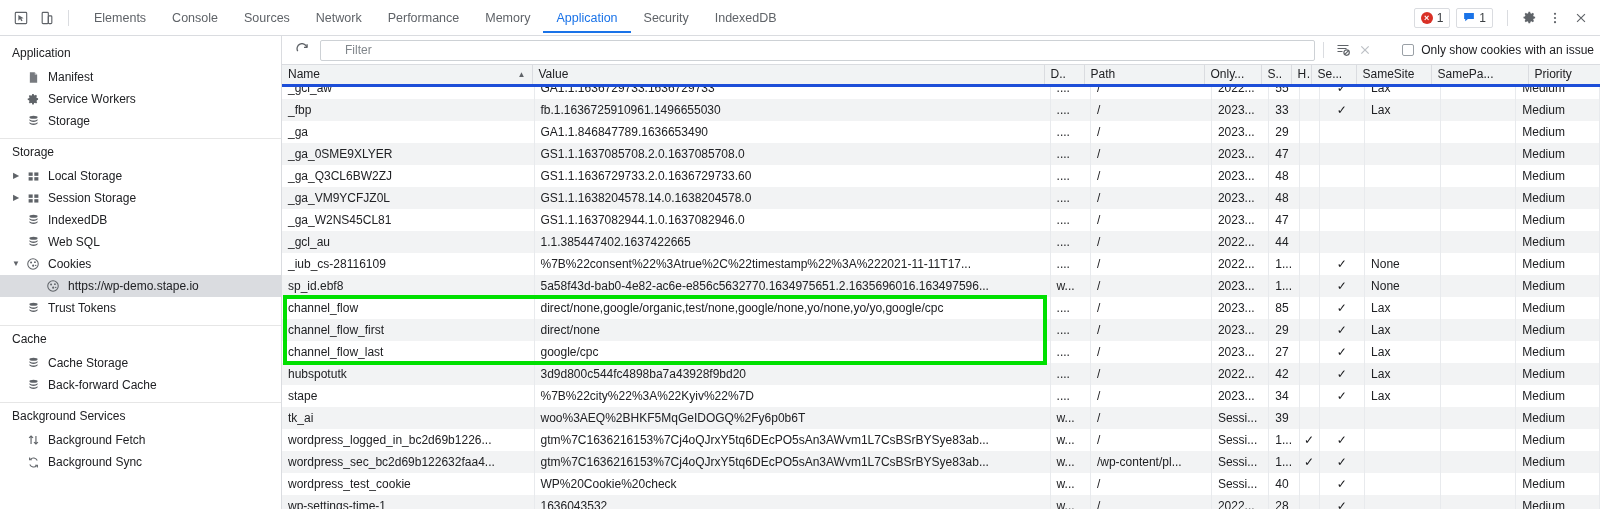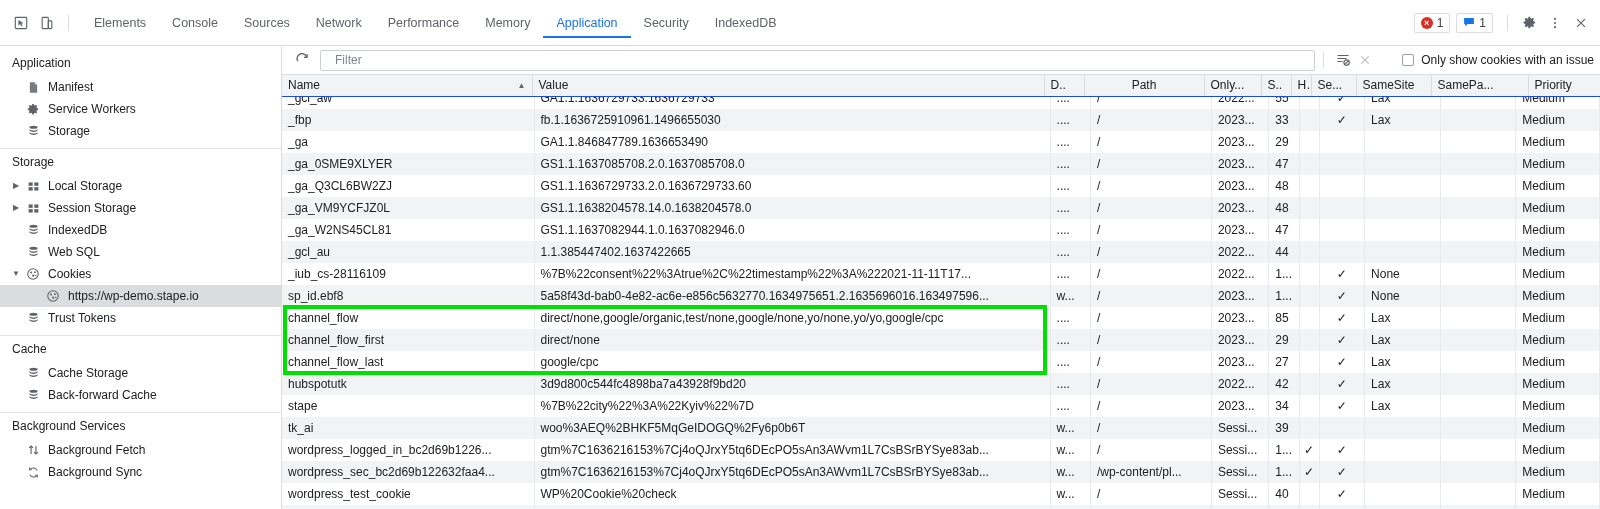--- a/index.html
+++ b/index.html
@@ -12,21 +12,21 @@
     font-family: "Liberation Sans", sans-serif;
     font-size: 12px;
     color: #202124;
     -webkit-font-smoothing: antialiased;
   }
 
   #app { width: 1600px; height: 509px; display: flex; flex-direction: column; }
 
   
   .topbar {
-    height: 46px; min-height: 30px;
+    height: 36px; min-height: 30px;
     display: flex; align-items: center;
     background: #ffffff;
     border-bottom: 1px solid #dadce0;
     padding: 0 6px 0 8px;
   }
   .tb-icon {
     width: 26px; height: 24px;
     display: flex; align-items: center; justify-content: center;
     color: #5f6368; cursor: pointer; border-radius: 2px;
   }
@@ -107,21 +107,21 @@
     border-bottom: 1px solid #dadce0;
     background: #fff;
   }
   .refresh-btn {
     width: 24px; height: 22px; display: flex; align-items: center; justify-content: center;
     color: #5f6368; cursor: pointer; border-radius: 2px; font-size: 15px;
   }
   .filter-input {
     flex: 1; height: 21px; margin-left: 6px;
     border: 1px solid #cdd1d5; border-radius: 2px;
-    padding: 0 14px; font-size: 12px; font-family: inherit;
+    padding: 0 24px; font-size: 12px; font-family: inherit;
     color: #202124; background: #fff; outline: none; min-width: 0;
   }
   .filter-input::placeholder { color: #80868b; }
   .fbar-divider { width: 1px; height: 16px; background: #dadce0; margin: 0 8px; }
   .fbar-icon {
     width: 22px; height: 22px; display: flex; align-items: center; justify-content: center;
     color: #5f6368; cursor: pointer; border-radius: 2px;
   }
   .fbar-icon.disabled { color: #bdc1c6; cursor: default; }
   .chk-wrap { display: flex; align-items: center; margin-left: 10px; cursor: pointer; padding-left: 16px; }
@@ -130,21 +130,21 @@
     background: #fff; margin-right: 7px;
   }
   .chk-label { font-size: 12px; color: #202124; white-space: nowrap; }
 
   
   .table-wrap { flex: 1; position: relative; overflow: hidden; min-height: 0; }
   table.ck { border-collapse: collapse; table-layout: fixed; width: 100%; }
   table.ck th {
     background: #f1f3f4;
     border-right: 1px solid #dadce0;
-    border-bottom: 3px solid #1d4ed8;
+    border-bottom: 7px solid #1d4ed8;
     font-weight: 400; font-size: 12px; color: #202124;
     text-align: left; padding: 0 6px; height: 22px;
     white-space: nowrap; overflow: hidden; text-overflow: ellipsis;
     position: relative; cursor: pointer; user-select: none;
   }
   table.ck th .sort-arrow {
     position: absolute; right: 6px; top: 50%; transform: translateY(-50%);
     font-size: 8px; color: #5f6368;
   }
   table.ck td {
@@ -456,21 +456,21 @@
         </div>
       </div>
 
       <div class="table-wrap">
         <table class="ck">
           <thead>
               <tr id="head-row">
                 <th style="width: 250px;"><span>Name</span><span class="sort-arrow">▲</span></th>
                 <th style="width: 512px;"><span>Value</span></th>
                 <th style="width: 40px;"><span>D..</span></th>
-                <th style="width: 120px; text-align: center;"><span>Path</span></th>
+                <th style="width: 120px;"><span>Path</span></th>
                 <th style="width: 57px;"><span>Only...</span></th>
                 <th style="width: 30px;"><span>S..</span></th>
                 <th style="width: 20px;"><span>H</span></th>
                 <th style="width: 45px;"><span>Se...</span></th>
                 <th style="width: 75px;"><span>SameSite</span></th>
                 <th style="width: 97px;"><span>SamePa...</span></th>
                 <th style="width: 83px;"><span>Priority</span></th>
               </tr>
             </thead>
         </table>

